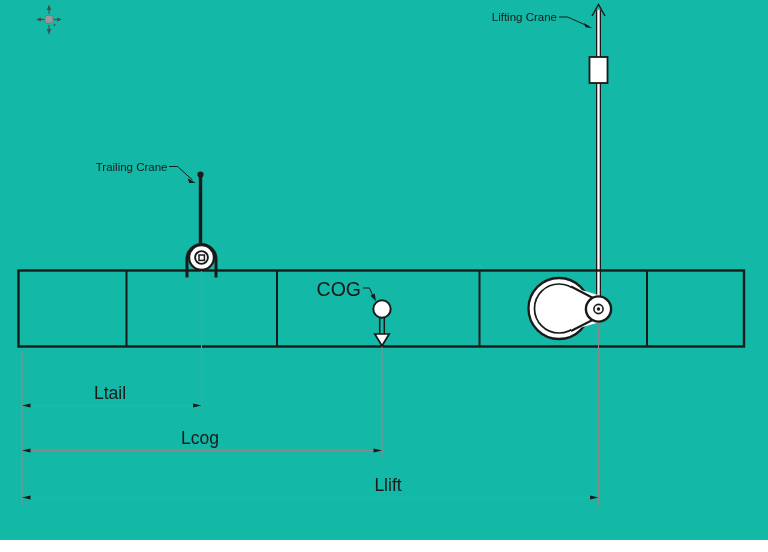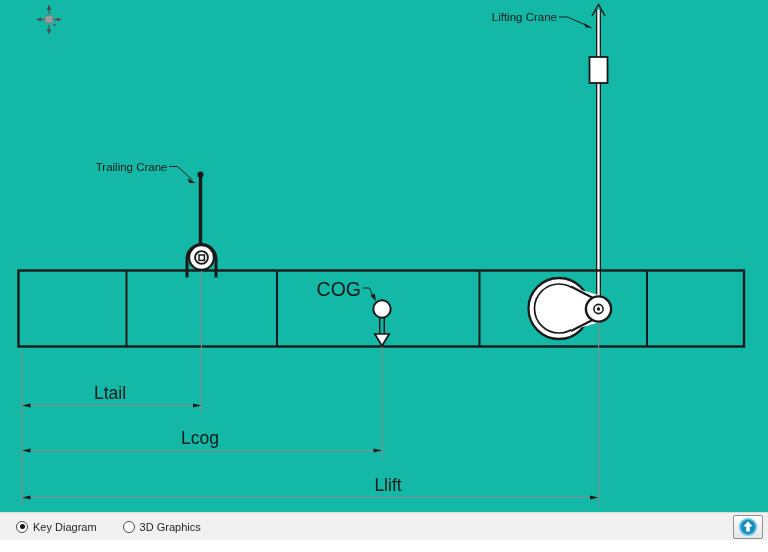--- a/index.html
+++ b/index.html
@@ -137,31 +137,14 @@
       <polygon points="382,450.5 373.5,448.4 373.5,452.6" fill="#1a1a1a"></polygon>
       <text x="200" y="444" text-anchor="middle" class="lbl-dim">Lcog</text>
 
       <line x1="22" y1="497.5" x2="598.5" y2="497.5" stroke="#8a8a8a" stroke-width="1.1"></line>
       <polygon points="22,497.5 30.5,495.4 30.5,499.6" fill="#1a1a1a"></polygon>
       <polygon points="598.5,497.5 590,495.4 590,499.6" fill="#1a1a1a"></polygon>
       <text x="388" y="491" text-anchor="middle" class="lbl-dim">Llift</text>
     </g>
   </svg>
 
-  <div class="footer">
-    <label class="radio-opt">
-      <input type="radio" name="viewmode" checked="" style="">
-      <span>Key Diagram</span>
-    </label>
-    <label class="radio-opt">
-      <input type="radio" name="viewmode" style="">
-      <span>3D Graphics</span>
-    </label>
-    <button class="nav-btn">
-      <svg width="20" height="20" viewBox="0 0 20 20">
-        <circle cx="10" cy="10" r="9" fill="#5cc6e4"></circle>
-        <circle cx="10" cy="10" r="7.2" fill="#1d88bc"></circle>
-        <polygon points="10,4.2 14.6,9.6 11.8,9.6 11.8,14.6 8.2,14.6 8.2,9.6 5.4,9.6" fill="#ffffff"></polygon>
-      </svg>
-    </button>
-  </div>
 
 </div>
 
 </body></html>

